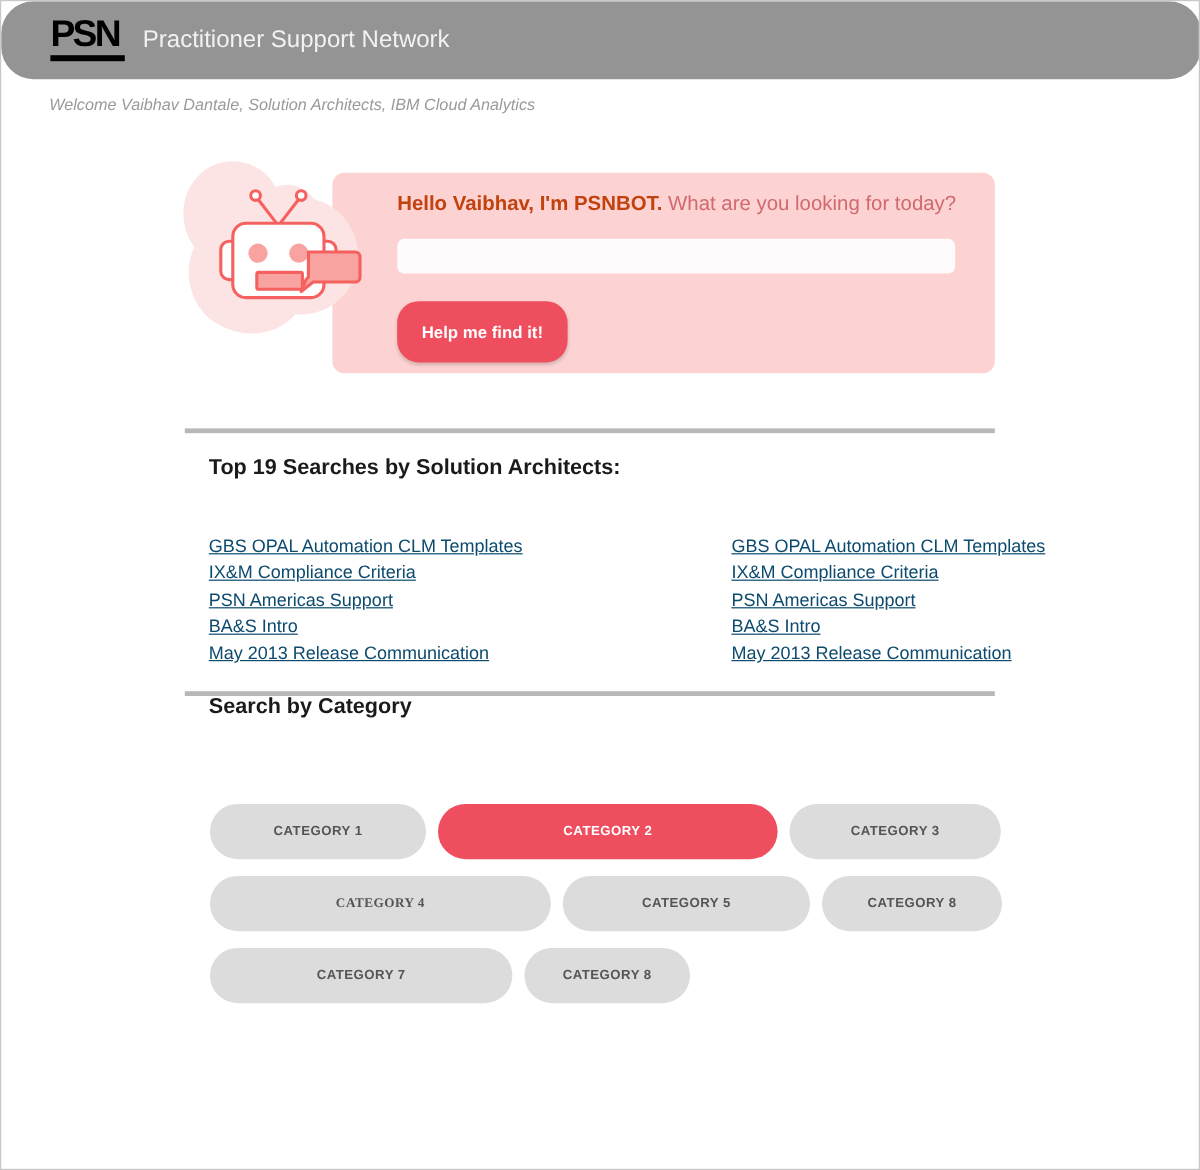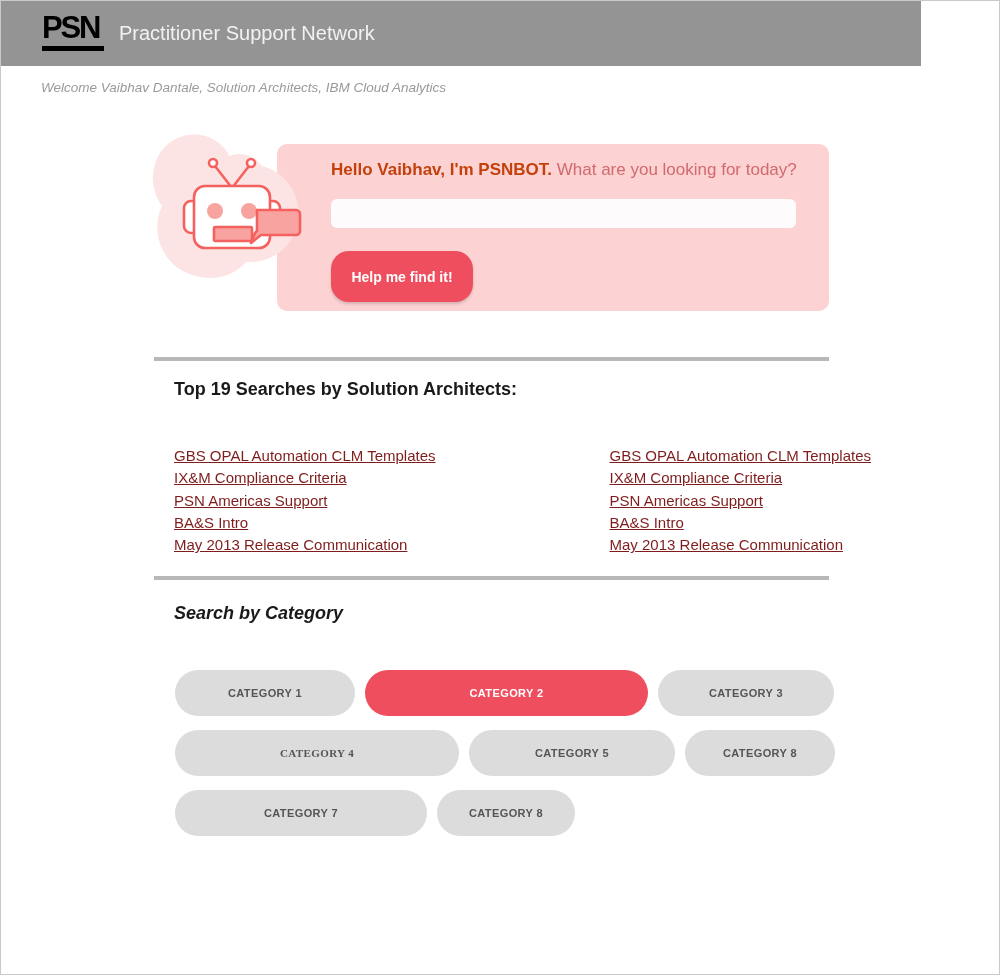--- a/index.html
+++ b/index.html
@@ -18,23 +18,24 @@
     background: #ffffff;
     border: 1px solid #c9c9c9;
     box-sizing: border-box;
     overflow: hidden;
   }
 
   
   .topbar {
     position: absolute;
     left: 0; top: 0;
-    width: 920px;
+    width: 1000px;
     height: 65px;
     background: #949494;
+    border-radius: 27px;
   }
   .logo {
     position: absolute;
     left: 41px;
     top: 11px;
     width: 62px;
   }
   .logo-text {
     font-size: 31px;
     font-weight: bold;
@@ -150,37 +151,37 @@
 
   
   .section-title {
     position: absolute;
     left: 173px;
     font-size: 18px;
     font-weight: bold;
     color: #1a1a1a;
   }
   .section-title.searches { top: 378px; }
-  .section-title.category { top: 602px; font-style: italic; }
+  .section-title.category { top: 577px; }
 
   .links-wrap {
     position: absolute;
     left: 173px;
     top: 444px;
     width: 660px;
     display: flex;
     gap: 174px;
   }
   .link-col {
     display: flex;
     flex-direction: column;
   }
   .link-col a {
     font-size: 15px;
-    color: #7f1d1d;
+    color: #0c4a6e;
     line-height: 22.3px;
     white-space: nowrap;
   }
 
   
   .pill-rows {
     position: absolute;
     left: 174px;
     top: 669px;
     width: 660px;

